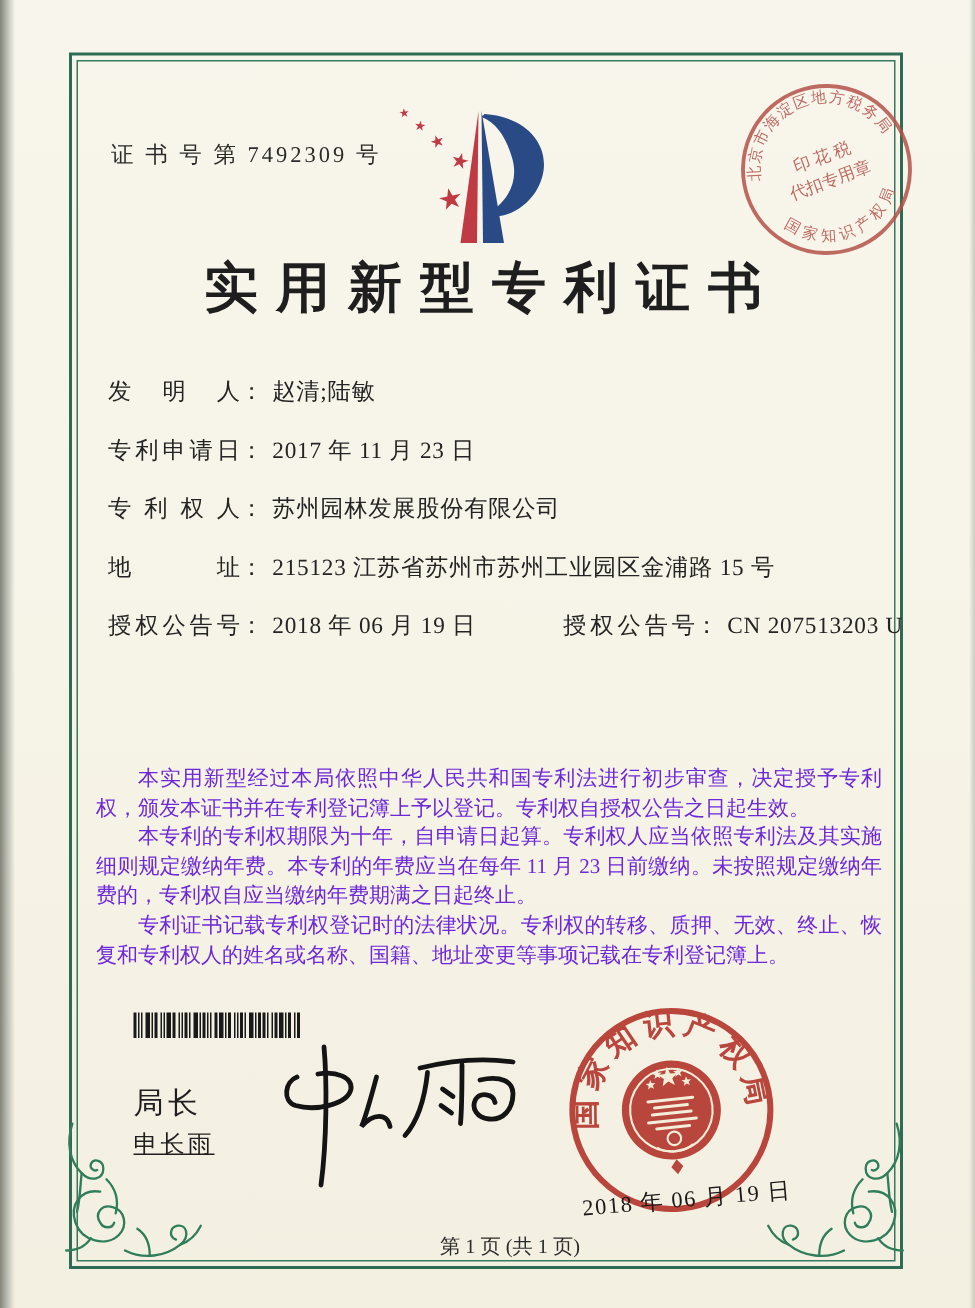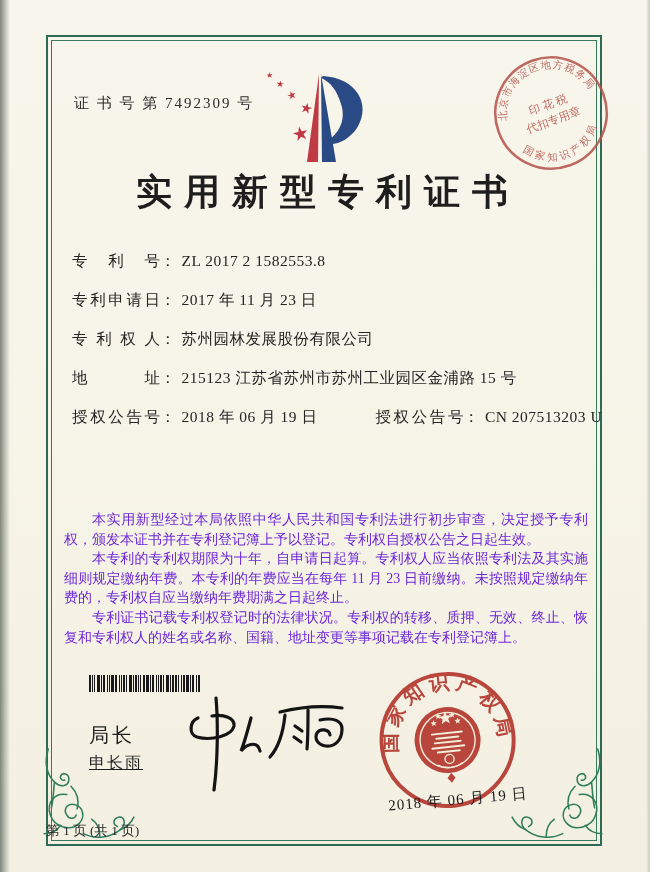--- a/index.html
+++ b/index.html
@@ -46,21 +46,21 @@
   .barcode{position:absolute;left:89px;top:675px;width:170px;height:17px;font-size:0;}
   
   .director-title{position:absolute;left:89px;top:722px;font-size:20px;letter-spacing:3px;color:#1f1f1f;}
   .director-name{position:absolute;left:89px;top:753px;font-size:16px;letter-spacing:2px;color:#1f1f1f;text-decoration:underline;}
   .signature{position:absolute;left:180px;top:690px;width:182px;height:110px;}
   
   .grant-seal{position:absolute;left:364px;top:660px;width:168px;height:168px;opacity:.92;}
   .seal-date{position:absolute;left:388px;top:789px;width:170px;font-size:15px;
     letter-spacing:1px;color:#191919;transform:rotate(-5deg);}
   
-  .footer{position:absolute;left:46px;top:822px;width:552px;text-align:left;
+  .footer{position:absolute;left:64px;top:822px;width:552px;text-align:center;
     font-size:13.5px;color:#2b2b2b;}
 </style>
 </head>
 <body>
 
 <div class="scan-edge-left"></div>
 <div class="scan-edge-right"></div>
 
 <div class="frame">
   <div class="frame-inner"></div>
@@ -117,21 +117,21 @@
     <textPath href="#taxBottom" startOffset="50%" text-anchor="middle">国家知识产权局</textPath>
   </text>
   <text x="65" y="60" text-anchor="middle" font-size="11" fill="#b4524a">印 花 税</text>
   <text x="65" y="76" text-anchor="middle" font-size="11" fill="#b4524a">代扣专用章</text>
 </svg>
 
 <div class="title">实用新型专利证书</div>
 
 <div class="fields">
   <div class="field-row">
-    <span class="flabel">专利号</span><span class="colon">：</span><span class="fvalue">ZL 2017 2 1582553.8</span>
+    <span class="flabel">发明人</span><span class="colon">：</span><span class="fvalue">赵清;陆敏</span>
   </div>
   <div class="field-row">
     <span class="flabel">专利申请日</span><span class="colon">：</span><span class="fvalue">2017 年 11 月 23 日</span>
   </div>
   <div class="field-row">
     <span class="flabel">专利权人</span><span class="colon">：</span><span class="fvalue">苏州园林发展股份有限公司</span>
   </div>
   <div class="field-row">
     <span class="flabel">地址</span><span class="colon">：</span><span class="fvalue">215123 江苏省苏州市苏州工业园区金浦路 15 号</span>
   </div>

